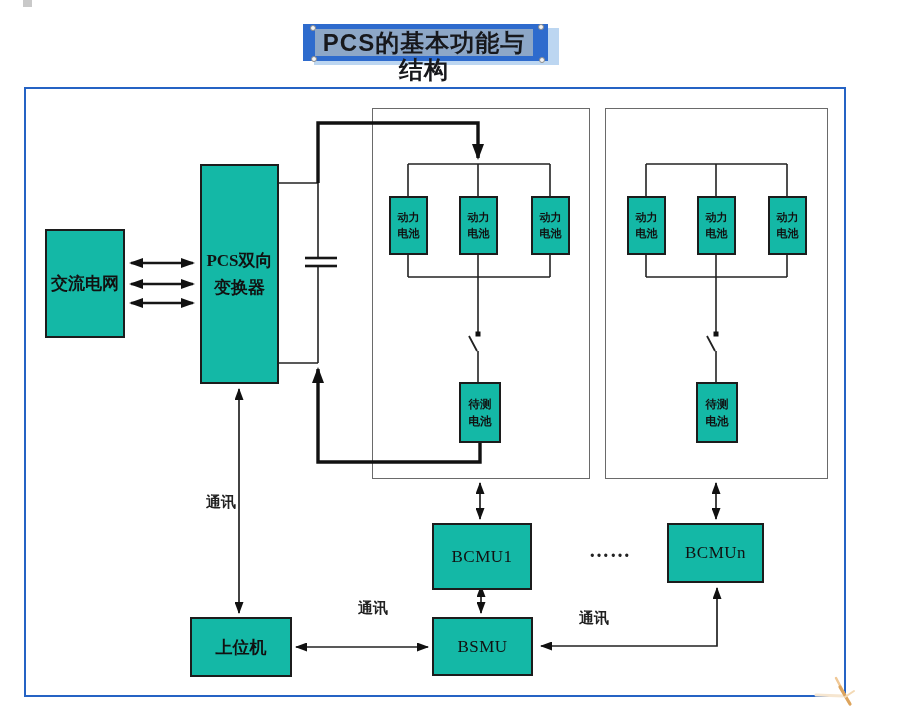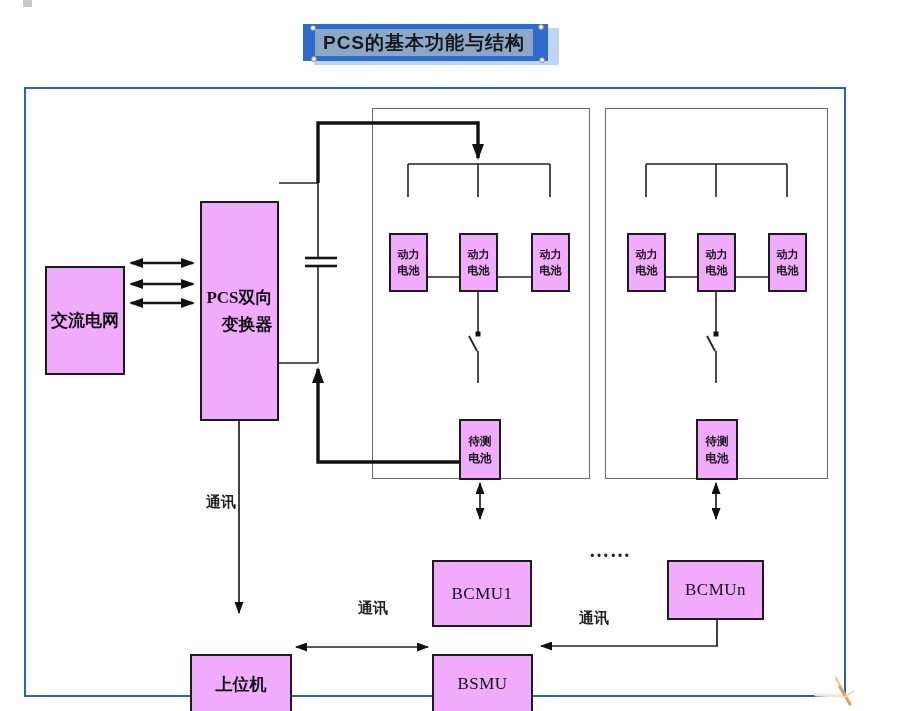--- a/index.html
+++ b/index.html
@@ -5,29 +5,29 @@
   html,body{margin:0;padding:0;background:#ffffff;}
   body{width:906px;height:711px;overflow:hidden;}
   #canvas{position:relative;width:906px;height:711px;background:#fff;
           font-family:"Liberation Serif",serif;}
   .abs{position:absolute;box-sizing:border-box;}
   
   #frame{left:24px;top:87px;width:822px;height:610px;border:2px solid #2563c4;background:#fff;}
   
   .group{border:1.4px solid #6a6a6a;background:transparent;}
   
-  .box{background:#f0abfc;border:2px solid #1c1c1c;display:flex;align-items:center;justify-content:center;
-       text-align:right;white-space:pre-line;color:#111;font-weight:bold;margin-top:37px;}
+  .box{background:#14b8a6;border:2px solid #1c1c1c;display:flex;align-items:center;justify-content:center;
+       text-align:center;white-space:pre-line;color:#111;font-weight:bold;}
   .box.latin{font-weight:normal;letter-spacing:0.5px;}
   .lbl{color:#222;font-weight:bold;text-align:right;white-space:pre-line;}
   
   #title-outer{left:303px;top:24px;width:245px;height:37px;background:#2e6bcd;
                box-shadow:11px 4px 0 #bcd6f1;}
   #title-inner{left:315px;top:29px;width:218px;height:27px;background:#8da7c7;
-               font-family:"Liberation Sans",sans-serif;font-size:19px;font-weight:bold;
+               font-family:"Liberation Sans",sans-serif;font-size:24px;font-weight:bold;
                color:#17181c;letter-spacing:1px;line-height:27px;text-align:center;}
   .handle{width:6px;height:6px;border-radius:50%;background:#f4f4f4;border:1px solid #8a8a8a;}
   #artifact{left:23px;top:0;width:9px;height:7px;background:#c9c9c9;}
   svg{position:absolute;left:0;top:0;}
 </style>
 </head>
 <body>
 
 <div id="canvas">
 

